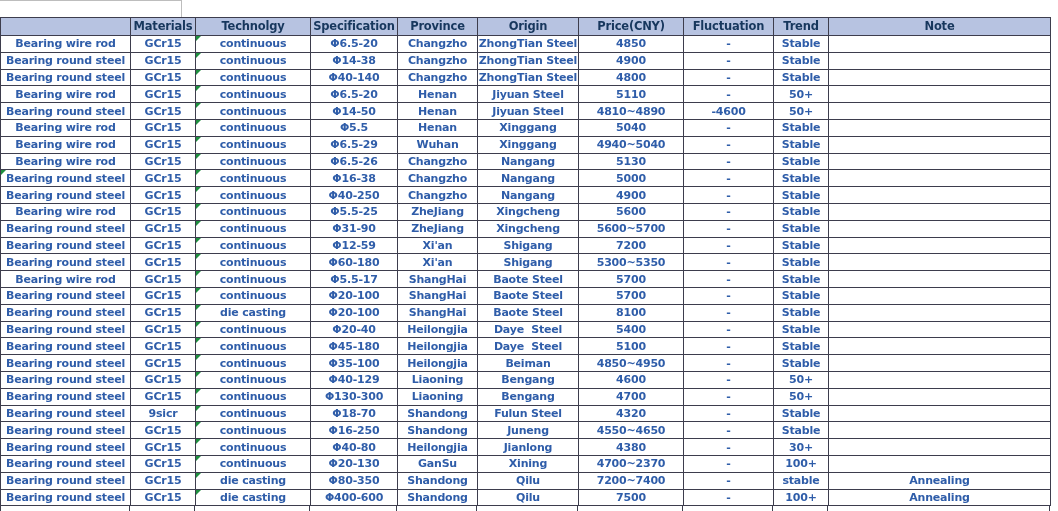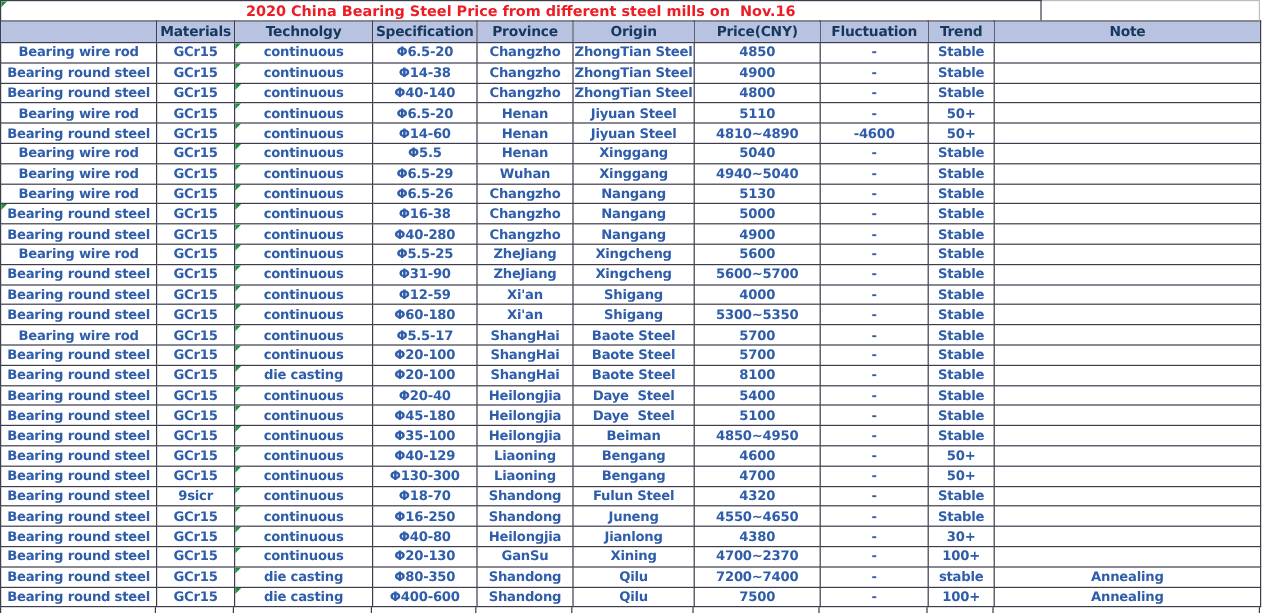--- a/index.html
+++ b/index.html
@@ -35,21 +35,20 @@
     border-top:5px solid var(--indicator-green);border-right:5px solid transparent;}
   .sliver{display:flex;height:5px;}
   .sliver div{box-sizing:border-box;height:5px;border-right:1px solid var(--border);}
   .sliver div:first-child{border-left:1px solid var(--border);}
 </style>
 </head>
 <body>
 
 <div class="sheet">
   <div class="title-row">
-    <div class="title-cell" id="title-cell">2020 China Bearing Steel Price from different steel mills on  Nov.16<span class="tri"></span></div>
     <div class="title-gap"></div>
   </div>
 
   <table>
     <colgroup>
       <col style="width:130px">
         <col style="width:65px">
         <col style="width:115px">
       <col style="width:87px">
         <col style="width:80px">
@@ -119,21 +118,21 @@
           <td>Jiyuan Steel</td>
           <td>5110</td>
           <td>-</td>
           <td>50+</td>
           <td></td>
         </tr>
         <tr>
           <td>Bearing round steel</td>
           <td>GCr15</td>
           <td>continuous<span class="tri"></span></td>
-          <td>Φ14-60</td>
+          <td>Φ14-50</td>
           <td>Henan</td>
           <td>Jiyuan Steel</td>
           <td>4810~4890</td>
           <td>-4600</td>
           <td>50+</td>
           <td></td>
         </tr>
         <tr>
           <td>Bearing wire rod</td>
           <td>GCr15</td>
@@ -179,21 +178,21 @@
           <td>Nangang</td>
           <td>5000</td>
           <td>-</td>
           <td>Stable</td>
           <td></td>
         </tr>
         <tr>
           <td>Bearing round steel</td>
           <td>GCr15</td>
           <td>continuous<span class="tri"></span></td>
-          <td>Φ40-280</td>
+          <td>Φ40-250</td>
           <td>Changzho</td>
           <td>Nangang</td>
           <td>4900</td>
           <td>-</td>
           <td>Stable</td>
           <td></td>
         </tr>
         <tr>
           <td>Bearing wire rod</td>
           <td>GCr15</td>
@@ -218,21 +217,21 @@
           <td>Stable</td>
           <td></td>
         </tr>
         <tr>
           <td>Bearing round steel</td>
           <td>GCr15</td>
           <td>continuous<span class="tri"></span></td>
           <td>Φ12-59</td>
           <td>Xi'an</td>
           <td>Shigang</td>
-          <td>4000</td>
+          <td>7200</td>
           <td>-</td>
           <td>Stable</td>
           <td></td>
         </tr>
         <tr>
           <td>Bearing round steel</td>
           <td>GCr15</td>
           <td>continuous<span class="tri"></span></td>
           <td>Φ60-180</td>
           <td>Xi'an</td>

